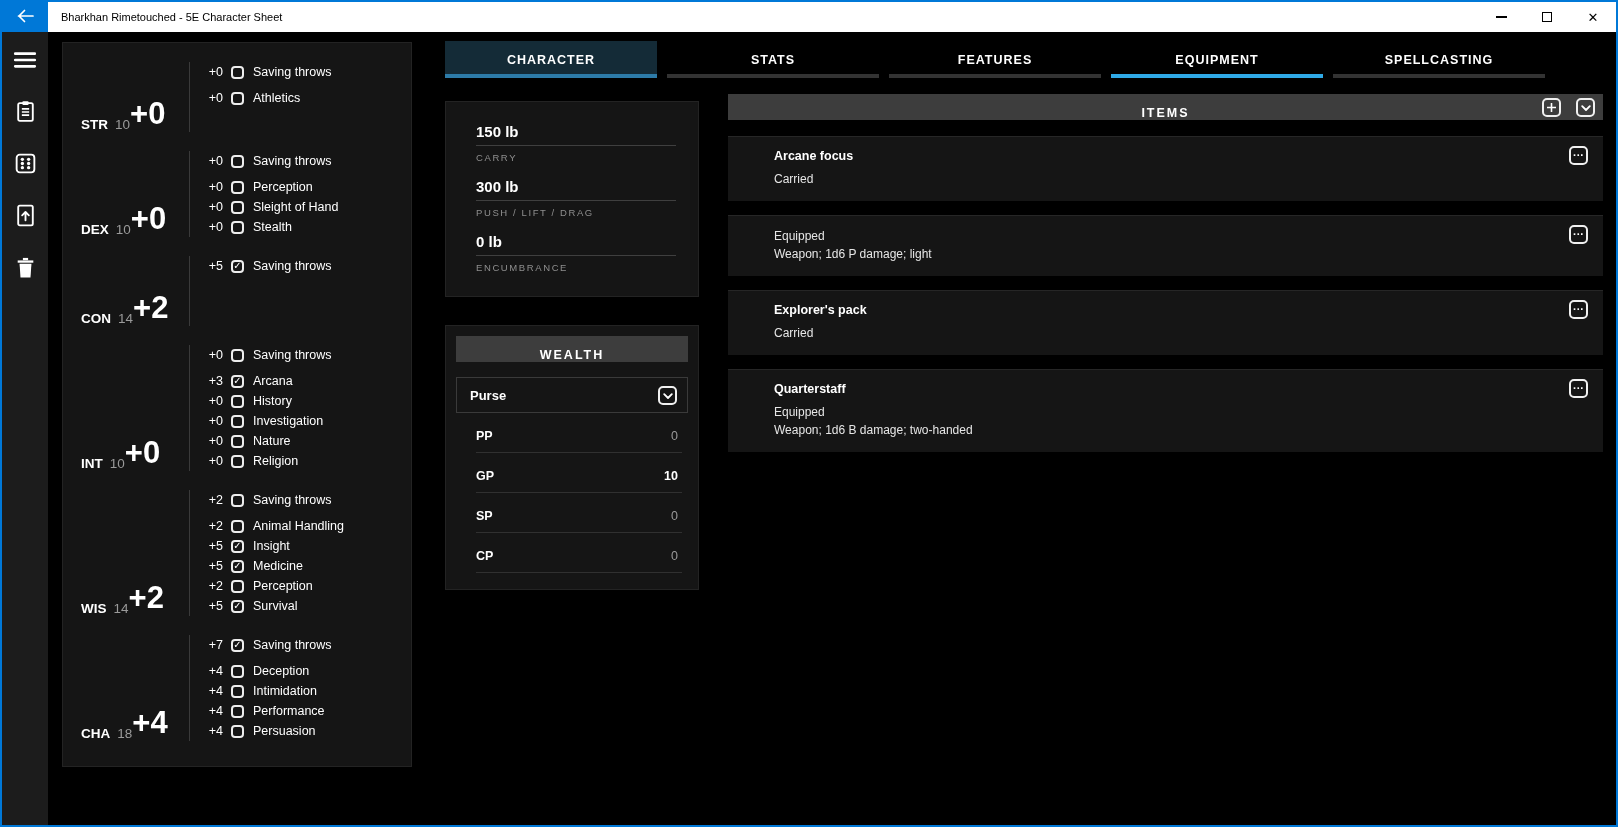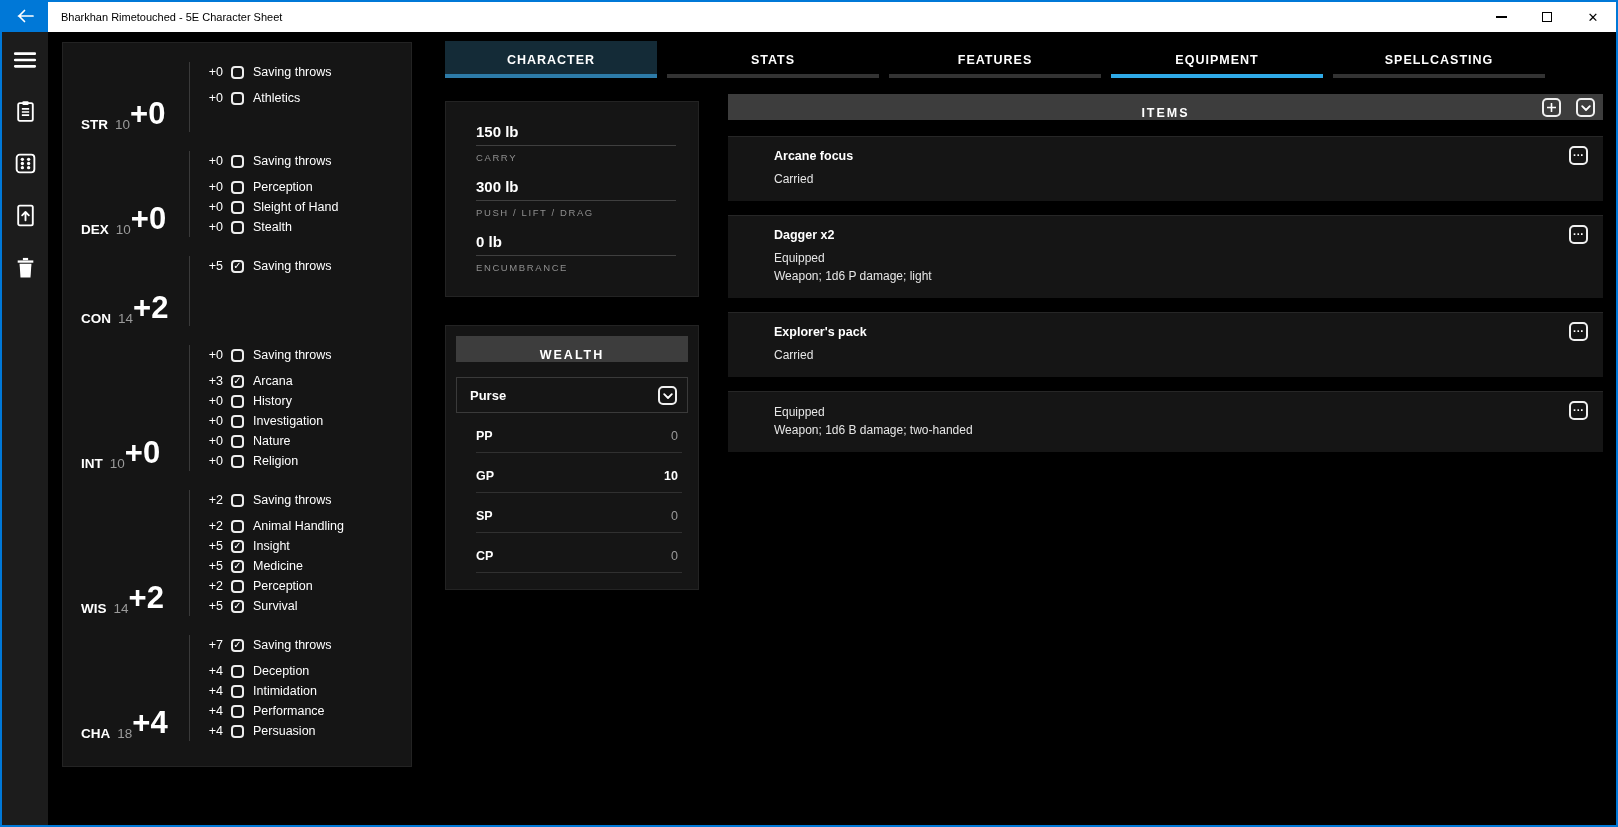--- a/index.html
+++ b/index.html
@@ -418,35 +418,35 @@
           </div>
           <div id="items-host">
               <div class="item-card">
                 <div class="item-name">Arcane focus</div>
                 <div class="item-line">Carried</div>
                 <button class="icon-btn card-menu-btn">
                   <span>···</span>
                 </button>
               </div>
               <div class="item-card">
-                <div class="item-name">Dagger x2</div>
                 <div class="item-line">Equipped</div>
                 <div class="item-line">Weapon; 1d6 P damage; light</div>
                 <button class="icon-btn card-menu-btn">
                   <span>···</span>
                 </button>
               </div>
               <div class="item-card">
                 <div class="item-name">Explorer's pack</div>
                 <div class="item-line">Carried</div>
                 <button class="icon-btn card-menu-btn">
                   <span>···</span>
                 </button>
               </div>
               <div class="item-card">
+                <div class="item-name">Quarterstaff</div>
                 <div class="item-line">Equipped</div>
                 <div class="item-line">Weapon; 1d6 B damage; two-handed</div>
                 <button class="icon-btn card-menu-btn">
                   <span>···</span>
                 </button>
               </div>
             </div>
         </div>
 
       </div>

